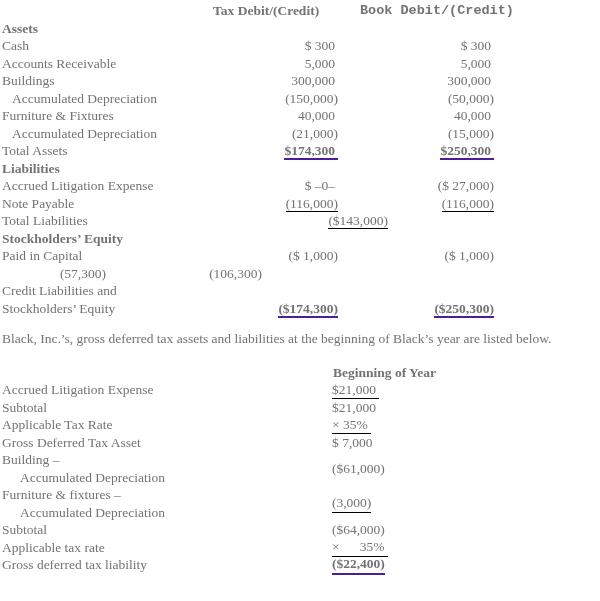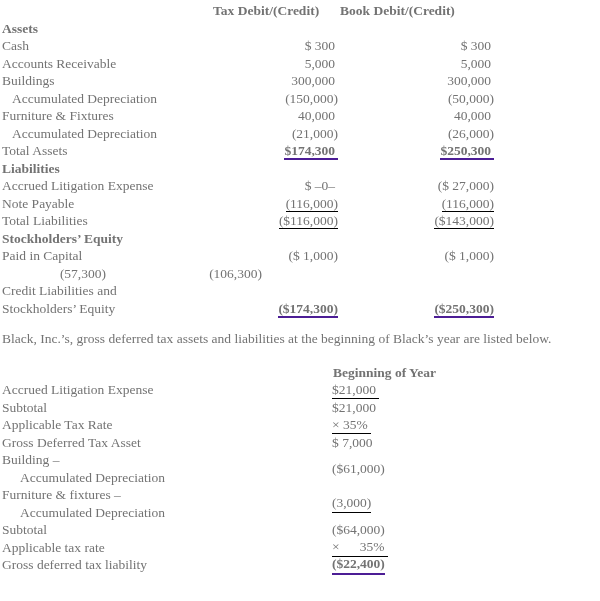--- a/index.html
+++ b/index.html
@@ -13,21 +13,21 @@
     font-size:13.5px; line-height:17.5px;
     overflow:hidden;
   }
   .row { display:flex; height:17.5px; }
   .row2 { display:flex; height:35px; }
   .b { font-weight:bold; }
 
   
   .bs .head { position:relative; height:17.5px; }
   .bs .h1 { position:absolute; left:213px; font-weight:bold; white-space:nowrap; }
-  .bs .h2 { position:absolute; left:340px; font-weight:bold; white-space:nowrap; }
+  .bs .h2 { position:absolute; left:360px; font-weight:bold; white-space:nowrap;font-family:Liberation Mono, monospace; }
   .bs .lbl { width:232px; padding-left:2px; box-sizing:border-box; white-space:nowrap; }
   .bs .lbl.ind { padding-left:12px; }
   .bs .tax { width:106px; text-align:right; white-space:nowrap; }
   .bs .book { width:156px; text-align:right; white-space:nowrap; }
 
   
   .u  { border-bottom:1px solid #000; }
   .bu { font-weight:bold; border-bottom:2px solid #4c1d95; }
 
   
@@ -78,21 +78,21 @@
       <div class="book"><span>(50,000)</span></div>
     </div>
     <div class="row">
       <div class="lbl">Furniture &amp; Fixtures</div>
       <div class="tax"><span style="padding-right: 3px;">40,000</span></div>
       <div class="book"><span style="padding-right: 3px;">40,000</span></div>
     </div>
     <div class="row">
       <div class="lbl ind">Accumulated Depreciation</div>
       <div class="tax"><span>(21,000)</span></div>
-      <div class="book"><span>(26,000)</span></div>
+      <div class="book"><span>(15,000)</span></div>
     </div>
     <div class="row">
       <div class="lbl">Total Assets</div>
       <div class="tax"><span class="bu" style="padding-right: 3px;">$174,300</span></div>
       <div class="book"><span class="bu" style="padding-right: 3px;">$250,300</span></div>
     </div>
     <div class="row">
       <div class="lbl b">Liabilities</div>
       <div class="tax"></div>
       <div class="book"></div>
@@ -102,21 +102,20 @@
       <div class="tax"><span style="padding-right: 3px;">$ –0–</span></div>
       <div class="book"><span>($ 27,000)</span></div>
     </div>
     <div class="row">
       <div class="lbl">Note Payable</div>
       <div class="tax"><span class="u">(116,000)</span></div>
       <div class="book"><span class="u">(116,000)</span></div>
     </div>
     <div class="row">
       <div class="lbl">Total Liabilities</div>
-      <div class="tax"><span class="u">($116,000)</span></div>
       <div class="book"><span class="u">($143,000)</span></div>
     </div>
     <div class="row">
       <div class="lbl b">Stockholders’ Equity</div>
       <div class="tax"></div>
       <div class="book"></div>
     </div>
     <div class="row">
       <div class="lbl">Paid in Capital</div>
       <div class="tax"><span>($ 1,000)</span></div>

